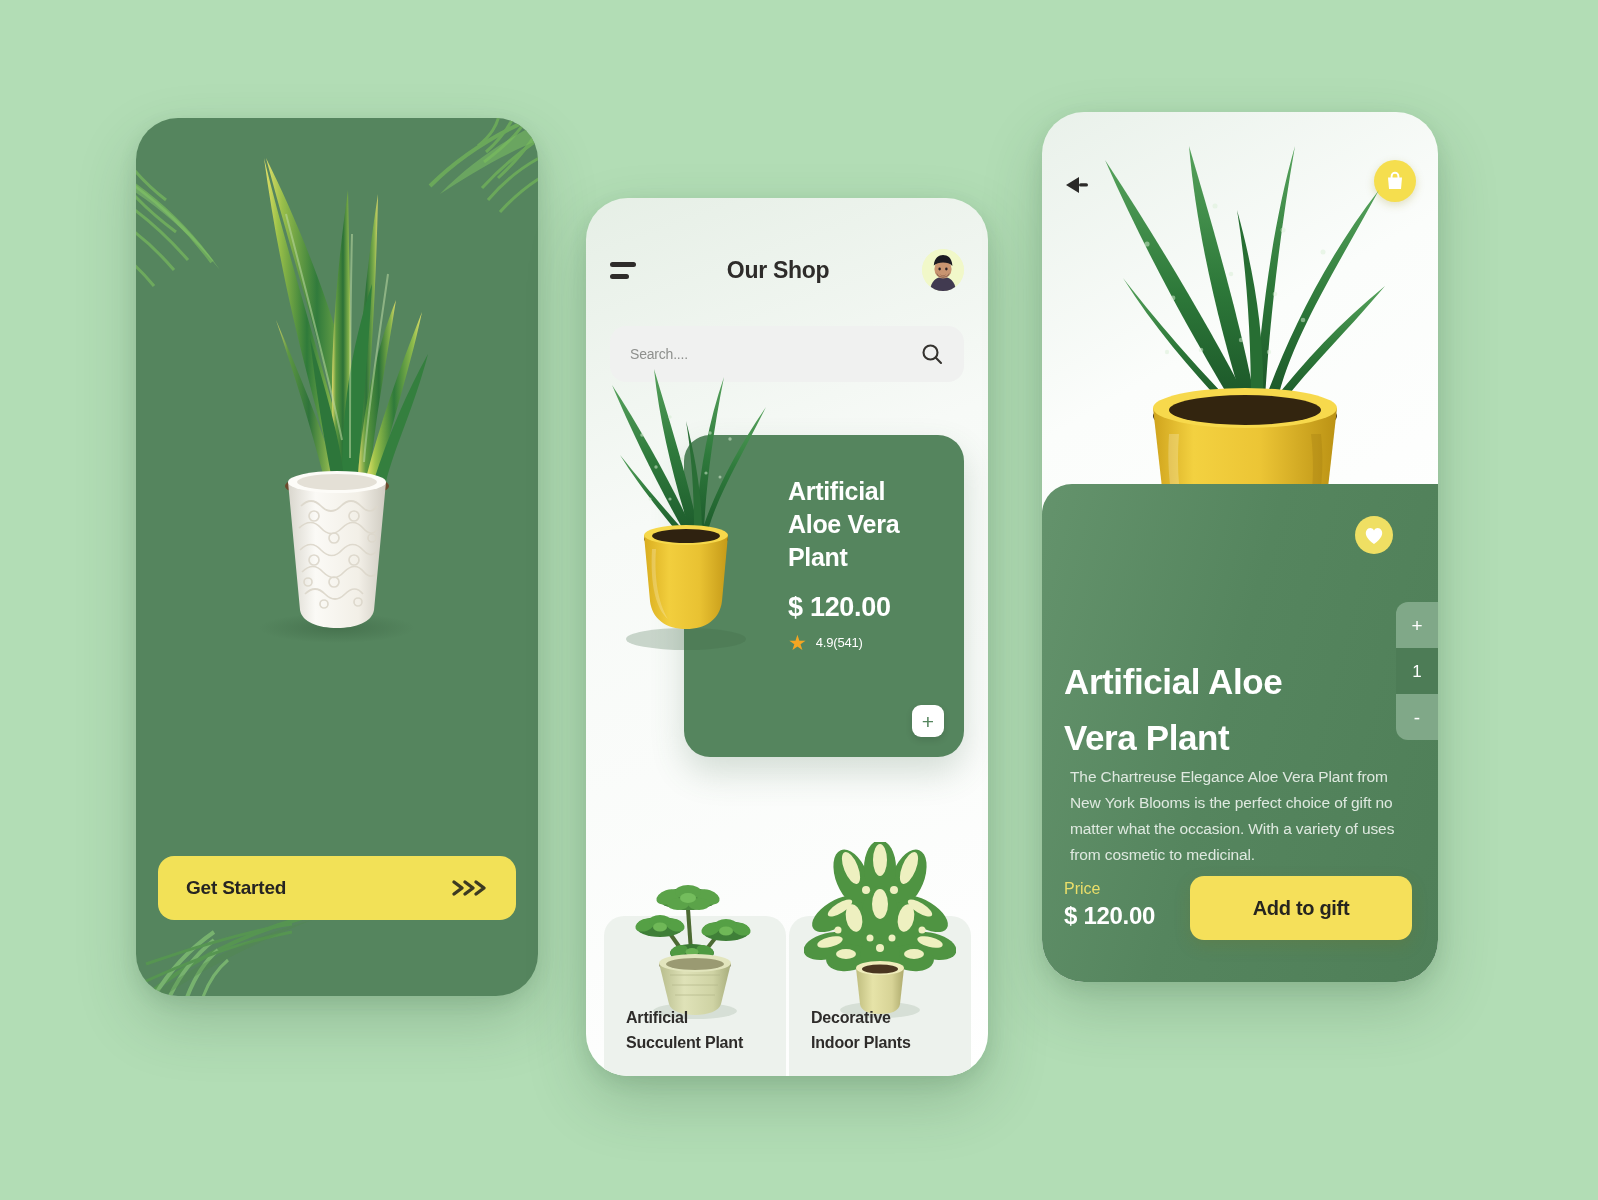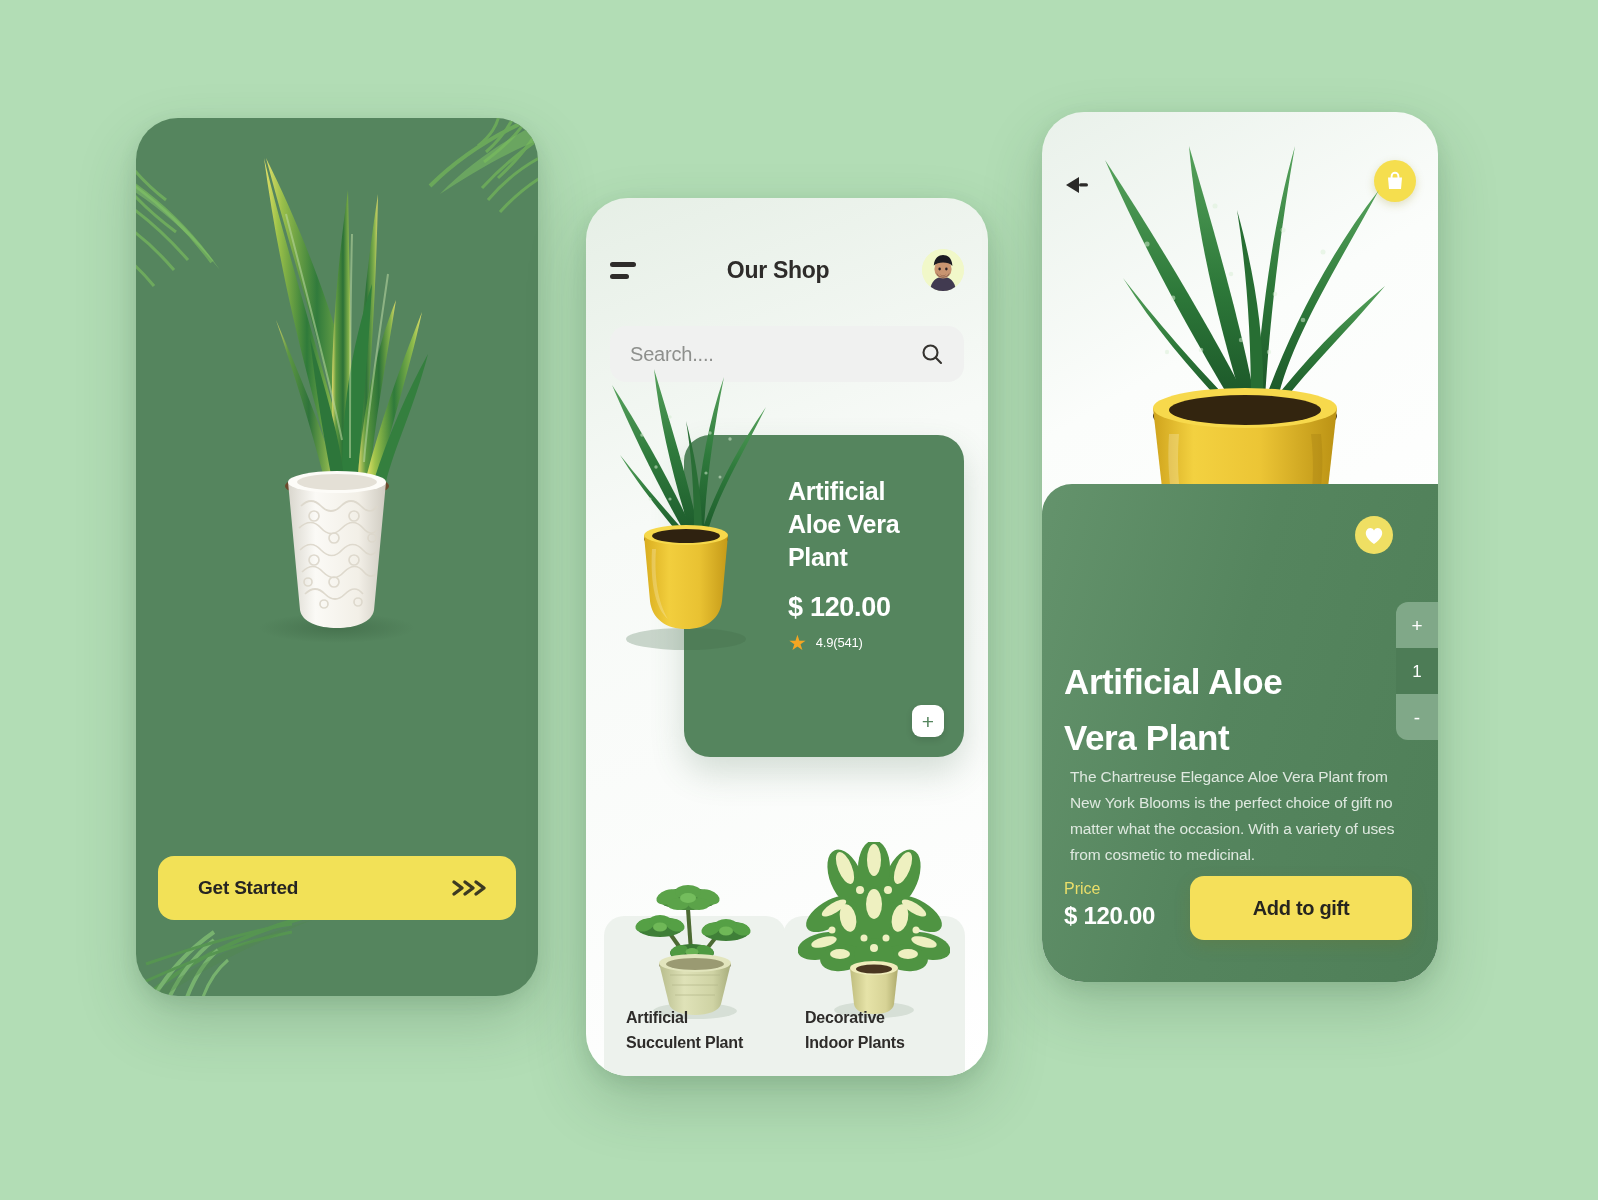--- a/index.html
+++ b/index.html
@@ -32,21 +32,21 @@
   .onb-copy {
     position:absolute; left:22px; top:552px; width:360px;
     color:#ffffff; font-weight:bold; font-size:31px; line-height:1.31;
     letter-spacing:-0.4px;
   }
   .onb-copy .ln { display:block; white-space:nowrap; }
   .get-started {
     position:absolute; left:22px; top:738px; width:358px; height:64px;
     background:#f2e157; border:none; border-radius:16px;
     display:flex; align-items:center; justify-content:space-between;
-    padding:0 26px 0 40px; cursor:pointer;
+    padding:0 26px 0 28px; cursor:pointer;
   }
   .get-started .gs-label {
     color:#262422; font-size:19px; font-weight:bold; letter-spacing:-0.2px;
   }
   .chev3 { display:flex; align-items:center; color:#3c3a22; }
   .chev3 svg { display:block; }
 
   
   #screen-shop {
     left:586px; top:198px; width:402px; height:878px;
@@ -68,21 +68,21 @@
   .avatar {
     width:42px; height:42px; border-radius:50%; overflow:hidden;
     background:#f0f8c8; position:relative; flex:0 0 42px; cursor:pointer;
   }
   .avatar svg { display:block; }
   .searchbar {
     position:absolute; left:24px; top:128px; width:354px; height:56px;
     background:#f0f1f0; border-radius:16px;
     display:flex; align-items:center; padding:0 20px; cursor:text;
   }
-  .search-text { flex:1; font-size:20px; color:#8e908d; letter-spacing:-0.2px; }
+  .search-text { flex:1; font-size:14px; color:#8e908d; letter-spacing:-0.2px; }
   .search-ico { color:#3a3836; display:flex; }
 
   .feature-card {
     position:absolute; left:98px; top:237px; width:280px; height:322px;
     background:#55855e; border-radius:26px;
     box-shadow:0 16px 34px rgba(60,100,70,.20);
   }
   .fc-body { position:absolute; left:104px; top:40px; right:18px; }
   .fc-title {
     color:#fff; font-size:25px; font-weight:bold; line-height:1.32;
@@ -105,21 +105,21 @@
     position:absolute; top:718px; width:182px; height:160px;
     background:#edf2ed; border-radius:20px 20px 0 0;
   }
   .tile-label {
     position:absolute; left:22px; bottom:20px; right:10px;
     font-size:16px; font-weight:bold; color:#2e2c2a; line-height:1.55;
     letter-spacing:-0.2px; white-space:pre-line;
   }
   .tile-img { position:absolute; left:50%; transform:translateX(-50%); bottom:50px; }
   #tile-succulent { left:18px; }
-  #tile-decorative { left:197px; }
+  #tile-decorative { left:203px; }
 
   
   #screen-detail {
     left:1042px; top:112px; width:396px; height:870px;
     background:linear-gradient(150deg,#e9f1ea 0%,#fbfdfb 30%,#ffffff 70%);
   }
   .back-btn {
     position:absolute; left:22px; top:58px; width:34px; height:30px;
     display:flex; align-items:center; cursor:pointer; color:#2b2a28;
   }

